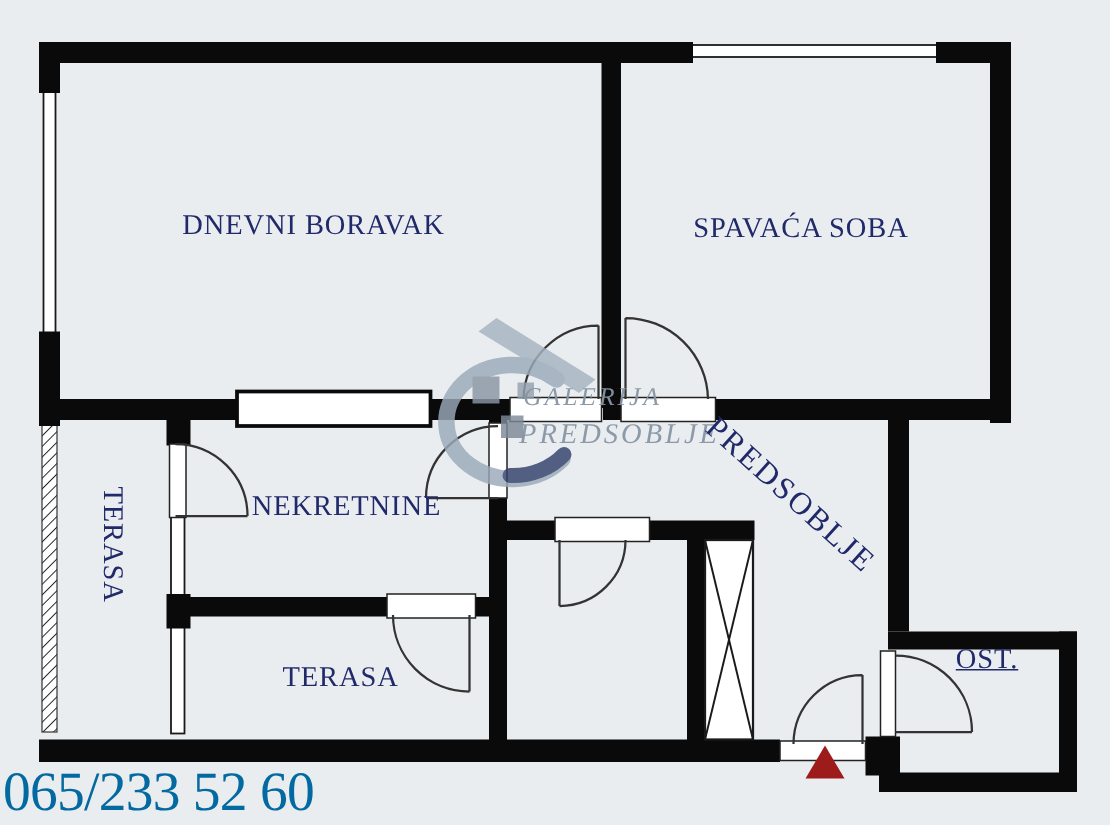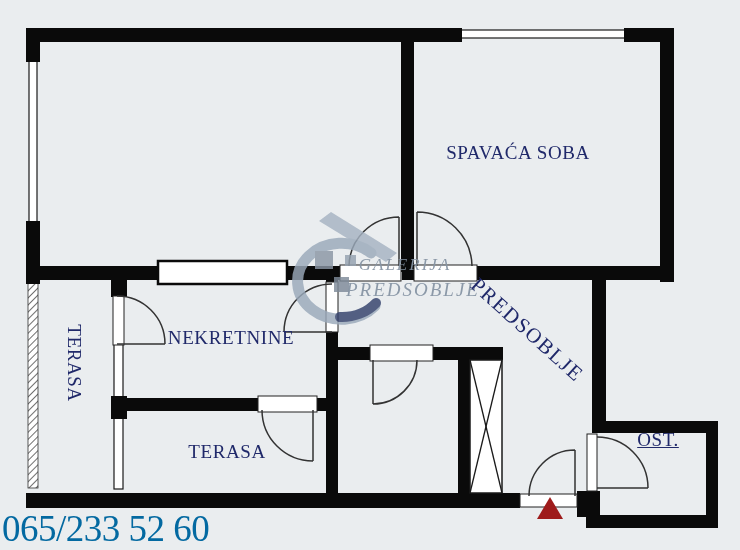--- a/index.html
+++ b/index.html
@@ -126,24 +126,25 @@
     <g opacity="0.82">
       <path d="M319 221 L331 212 L397 253 L386 262 Z" fill="#a6b3c2"></path>
       <path d="M371 253 A44 38 0 1 0 375 306" fill="none" stroke="#9aa9ba" stroke-width="11" stroke-linecap="round"></path>
       <path d="M340 317 A44 38 0 0 0 376 303" fill="none" stroke="#32406b" stroke-width="10" stroke-linecap="round"></path>
       <rect x="315" y="251" width="18" height="18" fill="#8a96a4"></rect>
       <rect x="334" y="277" width="15" height="15" fill="#7e8a99"></rect>
       <rect x="345" y="255" width="11" height="11" fill="#95a2b0"></rect>
     </g>
   </svg>
 
-  <div class="wm l1" style="left:405px;top:265px;">GALERIJA</div>
+  <div class="wm l1" style="left:395px;top:265px;">GALERIJA</div>
   <div class="wm l2" style="left:413px;top:290px;">PREDSOBLJE</div>
 
-  <div class="lbl" style="left:518px;top:153px;text-align:center;">SPAVAĆA SOBA</div>
+  <div class="lbl" style="left:209px;top:151px;">DNEVNI BORAVAK</div>
+  <div class="lbl" style="left:534px;top:153px;text-align:center;">SPAVAĆA SOBA</div>
   <div class="lbl" style="left:231px;top:338px;">NEKRETNINE</div>
   <div class="lbl rot90" style="left:74px;top:363px;">TERASA</div>
   <div class="lbl" style="left:227px;top:452px;">TERASA</div>
   <div class="lbl rot42" style="left:527px;top:330px;">PREDSOBLJE</div>
   <div class="lbl" style="left:658px;top:440px;text-decoration:underline;">OST.</div>
 
   <div class="phone">065/233 52 60</div>
 
 </div>
 

